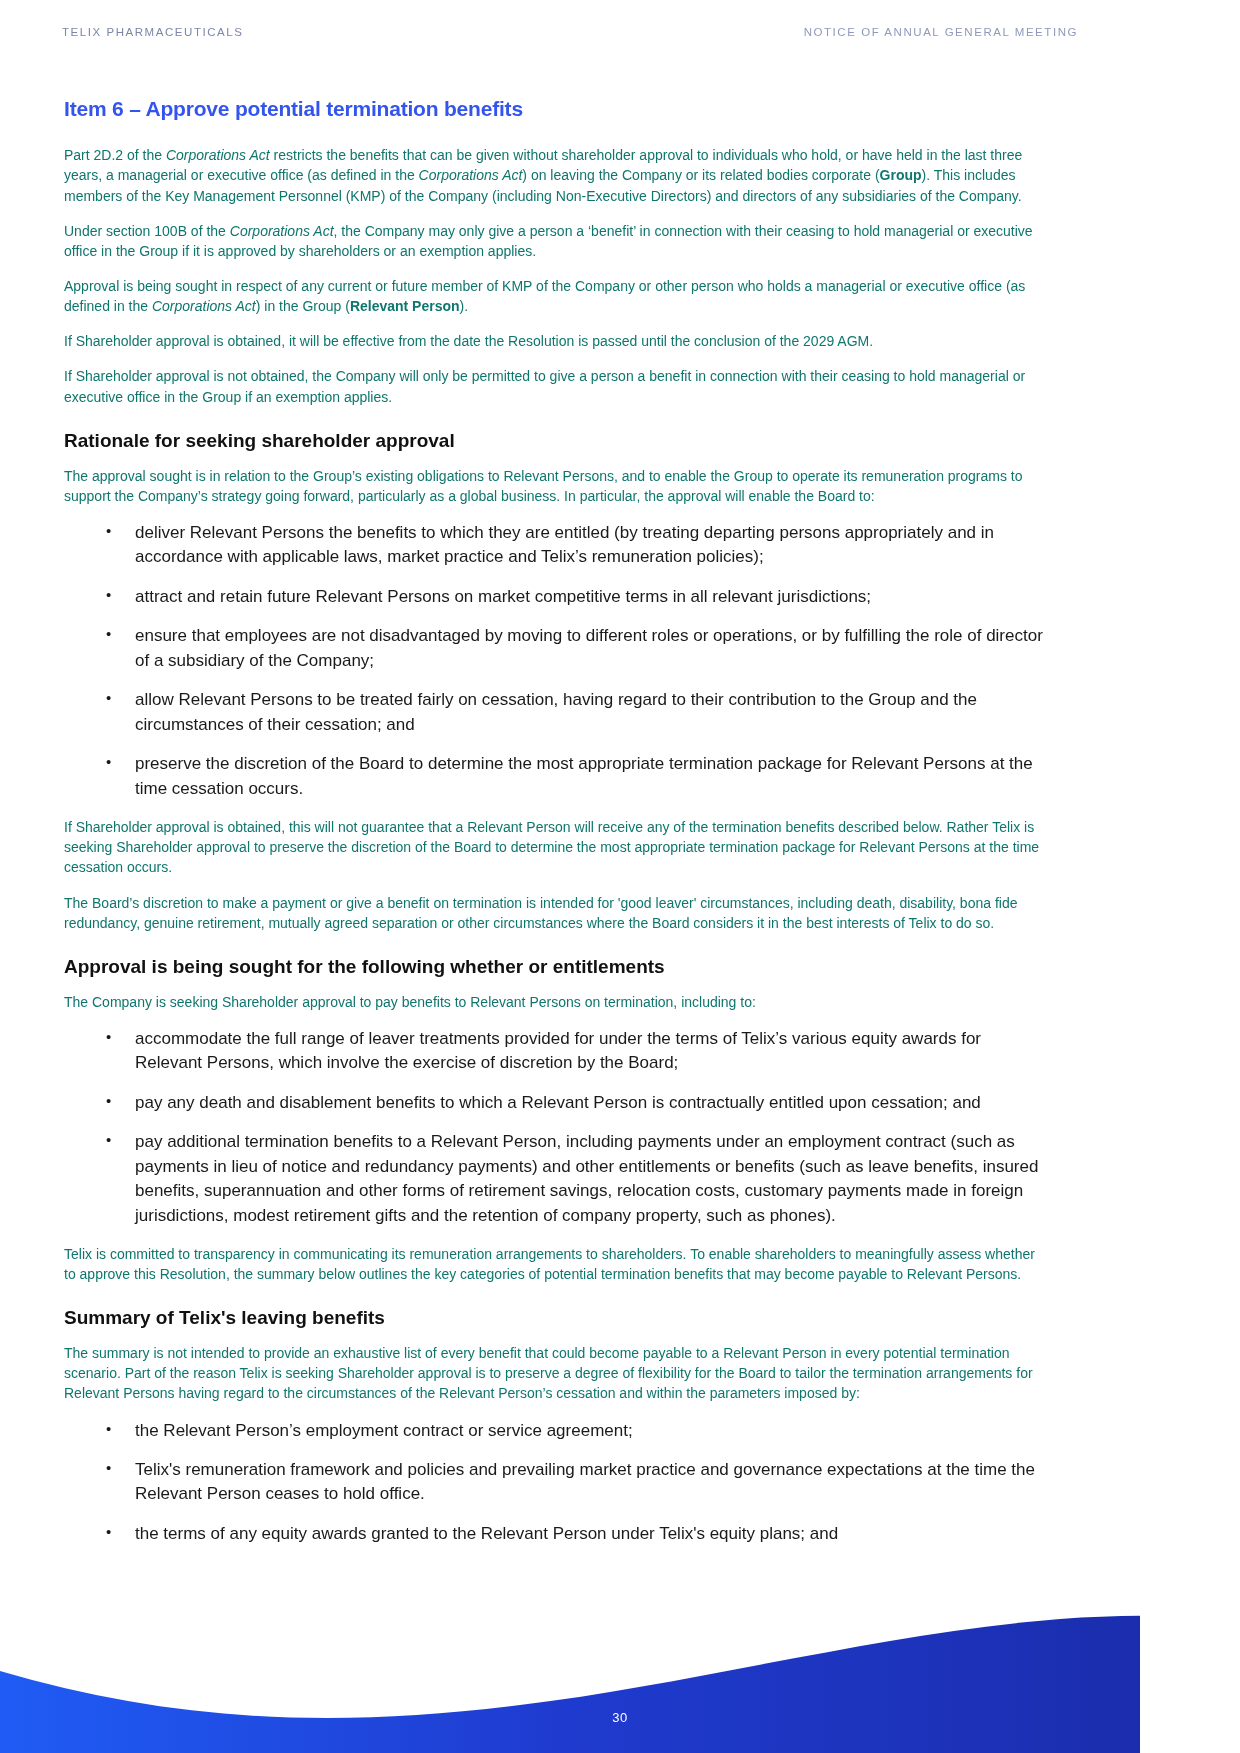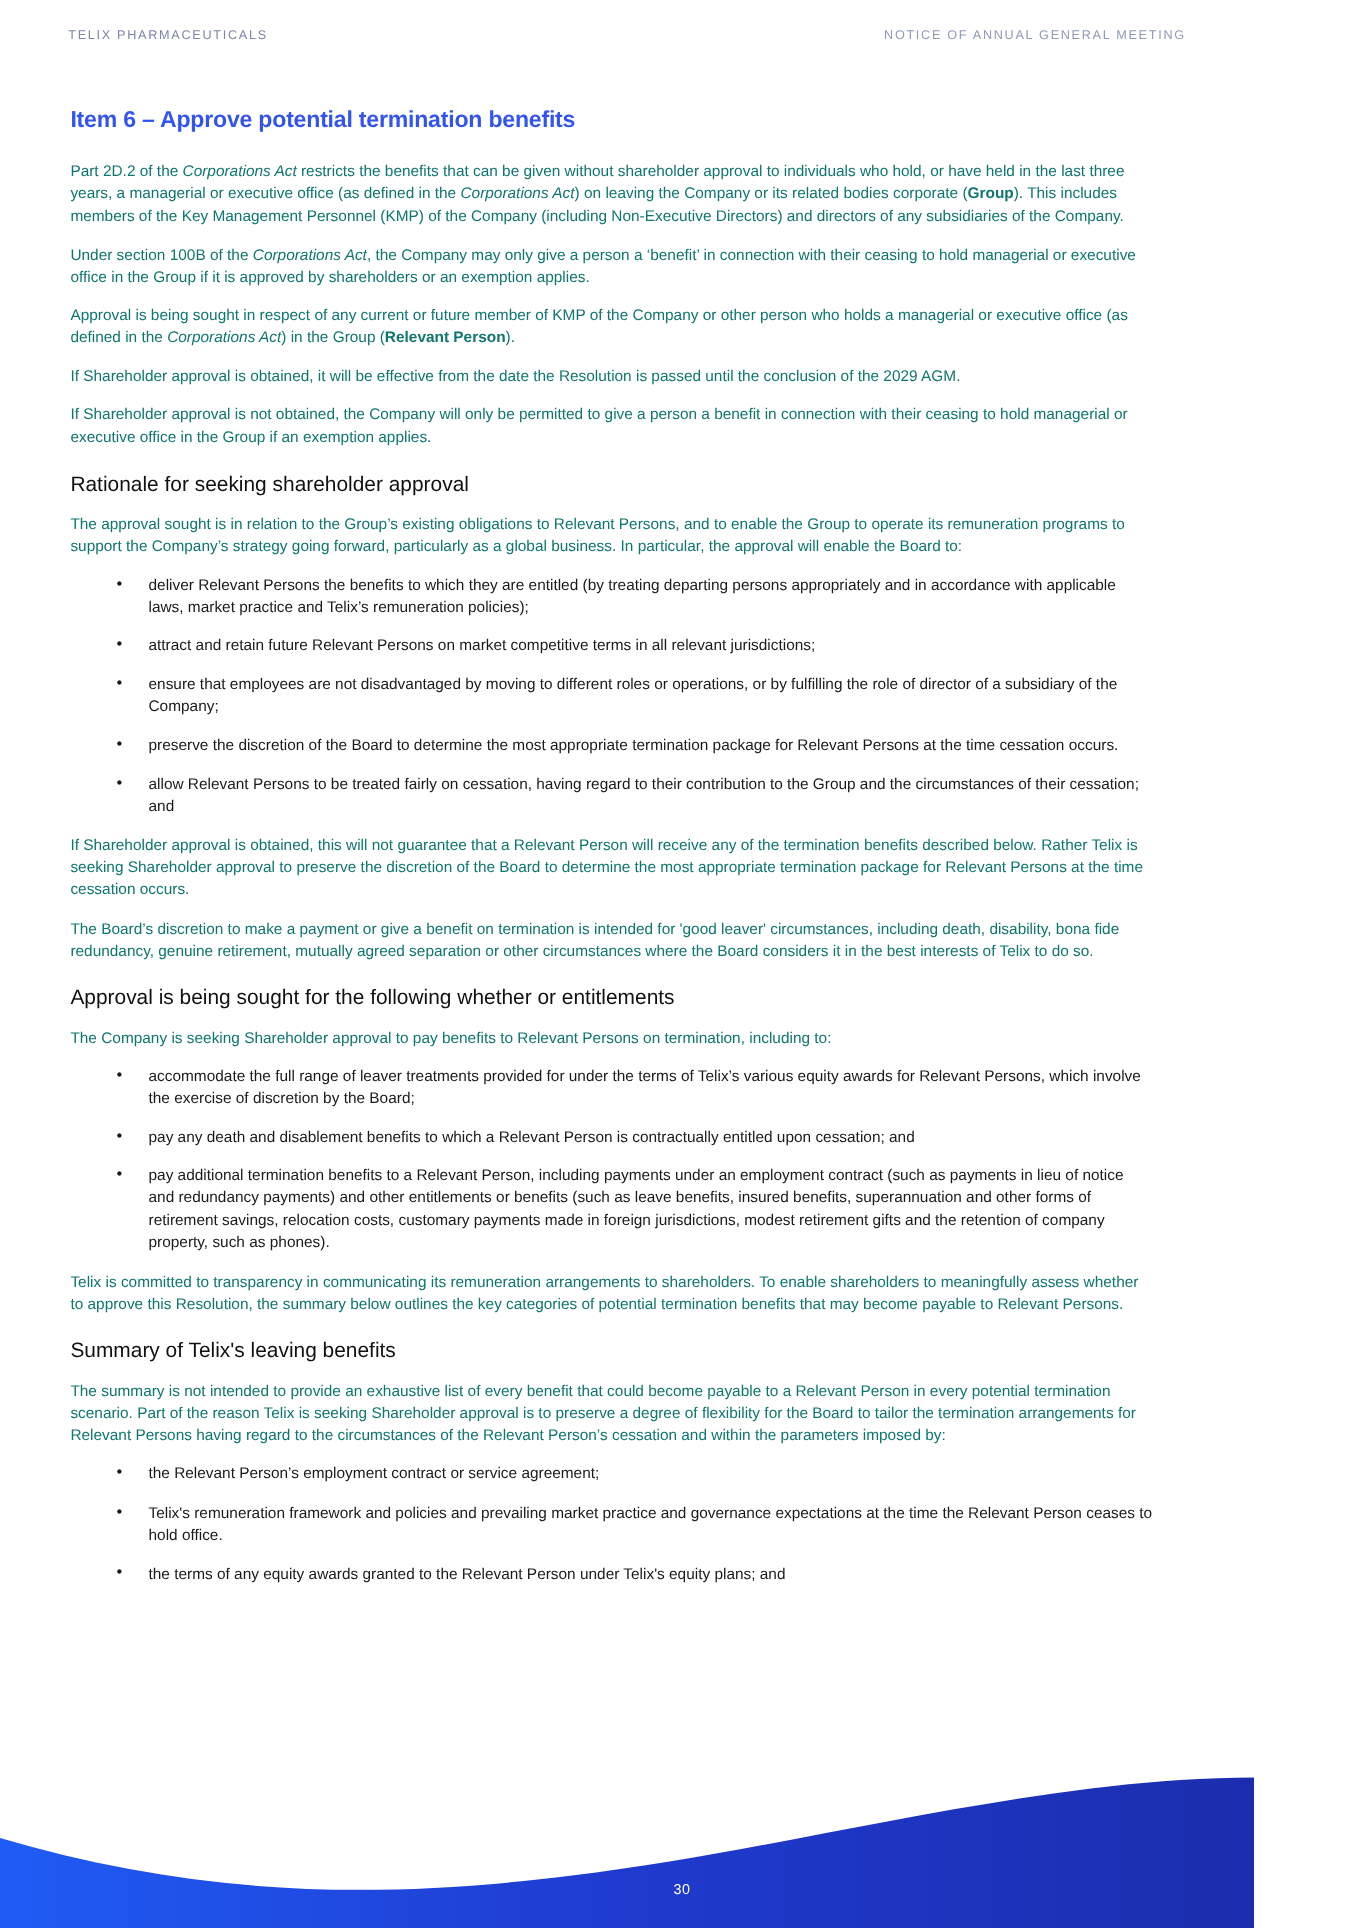--- a/index.html
+++ b/index.html
@@ -52,21 +52,21 @@
     font-size: 21px;
     line-height: 1.2;
     font-weight: 700;
     color: #3355ee;
     margin: 0 0 24px 0;
     letter-spacing: -0.2px;
   }
 
   h2.sub-head {
     font-size: 19px;
-    font-weight: 400;
+    font-weight: 700;
     color: #111111;
     margin: 22px 0 13px 0;
     line-height: 1.25;
   }
 
   p.body {
     font-size: 14px;
     line-height: 1.44;
     margin: 0 0 15px 0;
     color: #0f766e;
@@ -75,21 +75,21 @@
 
   ul.bullets {
     list-style: none;
     margin: 0 0 14px 0;
     padding: 0;
   }
   ul.bullets > li {
     position: relative;
     padding-left: 71px;
     margin-bottom: 15px;
-    font-size: 14px;
+    font-size: 17px;
     line-height: 1.44;
     color: #1a1a1a;
   }
   ul.bullets > li:last-child {
     margin-bottom: 0;
   }
   ul.bullets > li::before {
     content: "\2022";
     position: absolute;
     left: 42px;
@@ -157,22 +157,22 @@
 
     <h2 class="sub-head">Rationale for seeking shareholder approval</h2>
 
     <p class="body">The approval sought is in relation to the Group’s existing obligations to Relevant Persons, and to enable the Group to operate its remuneration programs to support the Company’s strategy going forward, particularly as a global business. In particular, the approval will enable the Board to:</p>
 
     <div class="list-block">
       <ul class="bullets">
         <li>deliver Relevant Persons the benefits to which they are entitled (by treating departing persons appropriately and in accordance with applicable laws, market practice and Telix’s remuneration policies);</li>
         <li>attract and retain future Relevant Persons on market competitive terms in all relevant jurisdictions;</li>
         <li>ensure that employees are not disadvantaged by moving to different roles or operations, or by fulfilling the role of director of a subsidiary of the Company;</li>
+        <li>allow Relevant Persons to be treated fairly on cessation, having regard to their contribution to the Group and the circumstances of their cessation; and</li>
         <li>preserve the discretion of the Board to determine the most appropriate termination package for Relevant Persons at the time cessation occurs.</li>
-        <li>allow Relevant Persons to be treated fairly on cessation, having regard to their contribution to the Group and the circumstances of their cessation; and</li>
       </ul>
     </div>
 
     <p class="body">If Shareholder approval is obtained, this will not guarantee that a Relevant Person will receive any of the termination benefits described below. Rather Telix is seeking Shareholder approval to preserve the discretion of the Board to determine the most appropriate termination package for Relevant Persons at the time cessation occurs.</p>
 
     <p class="body">The Board’s discretion to make a payment or give a benefit on termination is intended for 'good leaver' circumstances, including death, disability, bona fide redundancy, genuine retirement, mutually agreed separation or other circumstances where the Board considers it in the best interests of Telix to do so.</p>
 
     <h2 class="sub-head">Approval is being sought for the following whether or entitlements</h2>
 
     <p class="body">The Company is seeking Shareholder approval to pay benefits to Relevant Persons on termination, including to:</p>

